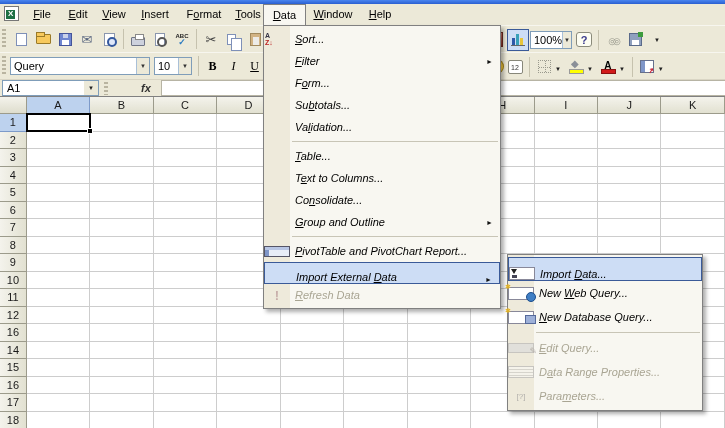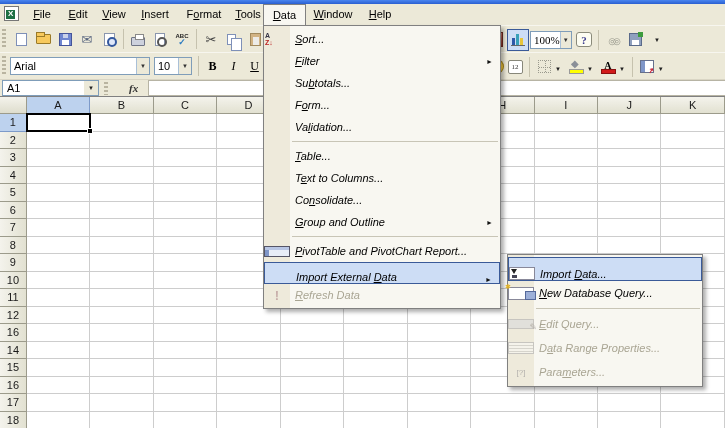--- a/index.html
+++ b/index.html
@@ -64,21 +64,21 @@
   .combo { display:flex; align-items:center; height:18px; background:#fff; border:1px solid #7f9db9; padding-left:3px; }
   .zoomcombo { width:42px; margin:0 1px; }
   .cmbarr { width:13px; height:16px; margin-left:auto; background:var(--toolbar-bg); border-left:1px solid #a9c0d8; display:flex; align-items:center; justify-content:center; }
   .cmbarr::before { content:"▼"; font-size:6px; color:#333; }
   .ic-help { width:16px; height:15px; background:#fdfdf2; border:1px solid #8a8a7a; border-radius:3px; text-align:center; font-weight:bold; color:#3a3a8c; line-height:14px; }
   .ic-circles::before { content:"◎◎"; font-size:9px; letter-spacing:-3px; color:#9a9a8e; }
   .ic-floppy2 { width:13px; height:13px; background:#8fa0be; border:1px solid #5a6a8a; }
   .ic-floppy2::before { content:""; position:absolute; left:2px; bottom:0; width:7px; height:5px; background:#fff; }
   .ic-floppy2::after { content:""; position:absolute; right:-2px; top:-2px; width:5px; height:5px; background:#3d9b3d; }
   .morearr::before { content:"▼"; font-size:6px; color:#222; }
-  .tb1-right, .tb2-right { position:absolute; left:496px; top:0; height:27px; display:flex; align-items:center;font-family:Liberation Serif, serif; }
+  .tb1-right, .tb2-right { position:absolute; left:496px; top:0; height:27px; display:flex; align-items:center; }
 
   .fontcombo { width:140px; }
   .sizecombo { width:38px; margin-left:4px; }
   .fmt-btn { width:21px; height:21px; display:flex; align-items:center; justify-content:center; font-size:12px; }
   .fmt-b { font-weight:bold; font-family:"Liberation Serif",serif; }
   .fmt-i { font-style:italic; font-family:"Liberation Serif",serif; }
   .fmt-u { text-decoration:underline; font-family:"Liberation Serif",serif; }
   .ic-halfcircle { width:8px; height:15px; background:#f3c93e; border:1px solid #a8871c; border-left:none; border-radius:0 8px 8px 0; }
   .ic-calendar { width:15px; height:14px; background:#fff; border:1px solid #87877a; border-radius:2px; font-size:7px; text-align:center; line-height:13px; color:#333; }
   .ic-borders { width:13px; height:13px; border:1px dotted #9a9a8e; }
@@ -92,21 +92,21 @@
   .ic-gridarrow { width:14px; height:13px; background:#fff; border:1px solid #66708c; }
   .ic-gridarrow::before { content:""; position:absolute; left:0; top:0; width:4px; height:11px; background:#7f96c8; }
   .ic-gridarrow::after { content:"➜"; position:absolute; right:-2px; bottom:-3px; font-size:8px; color:#c23; transform:rotate(-60deg); }
 
   
   .fbar { position:relative; height:17px; display:flex; align-items:center; background:var(--toolbar-bg); border-top:1px solid #d9d5c4; }
   .namebox { display:flex; align-items:center; width:97px; height:16px; margin-left:2px; background:#fff; border:1px solid #7f9db9; padding-left:4px; }
   .nb-arrow { width:14px; height:14px; margin-left:auto; background:var(--toolbar-bg); display:flex; align-items:center; justify-content:center; }
   .nb-arrow::before { content:"▼"; font-size:6px; color:#222; }
   .fgrip { width:4px; height:13px; margin:0 5px; background:repeating-linear-gradient(180deg,#b9b4a0 0 2px,transparent 2px 4px); }
-  .fx { font-family:Liberation Serif, serif; font-style:italic; font-weight:bold; color:#333; margin-left:16px; margin-right:10px; }
+  .fx { font-family:Liberation Sans, sans-serif; font-style:italic; font-weight:bold; color:#333; margin-left:28px; margin-right:10px; }
   .fedit { flex:1; height:16px; background:#fff; border:1px solid #b7b4a4; border-right:none; }
 
   
   .grid { position:relative; height:332px; background:#fff; overflow:hidden; border-top:1px solid #808080; }
   .ghead { display:flex; height:17px; }
   .corner { width:27px; height:17px; background:linear-gradient(180deg,#f4f3ec,#deddcd); border-right:1px solid #9c9b8b; border-bottom:1px solid #9c9b8b; }
   .gc { width:64px; height:17px; line-height:16px; text-align:center; color:#1a1a1a; background:linear-gradient(180deg,#f4f3ec,#e2e1d1); border-right:1px solid #9c9b8b; border-bottom:1px solid #9c9b8b; }
   .gc.sel { background:var(--header-sel); border-right:1px solid #7d9ac9; border-bottom:1px solid #7d9ac9; }
   .grow { display:flex; height:17.5px; }
   .rowh { width:27px; line-height:17px; text-align:center; color:#1a1a1a; background:linear-gradient(90deg,#f4f3ec,#e2e1d1); border-right:1px solid #9c9b8b; border-bottom:1px solid #9c9b8b; }
@@ -231,21 +231,21 @@
       <span class="tbtn">
           <i class="ic ic-floppy2"></i>
         </span>
       <span class="tbtn morearr"></span>
     </div>
   </div>
 
   <div class="tb">
     <span class="grip"></span>
     <span class="combo fontcombo">
-      <span>Arial</span>
+      <span>Query</span>
       <span class="cmbarr"></span>
     </span>
     <span class="combo sizecombo">
       <span>10</span>
       <span class="cmbarr"></span>
     </span>
     <span class="tsep" style="margin-left:6px;"></span>
     <span class="fmt-btn fmt-b">B</span>
     <span class="fmt-btn fmt-i">I</span>
     <span class="fmt-btn fmt-u">U</span>
@@ -563,25 +563,25 @@
         <span class="mic ic ic-sort-ascending"></span>
         <span class="mlbl"><u>S</u>ort...</span>
       </div>
       <div class="mi">
         <span class="mic"></span>
         <span class="mlbl"><u>F</u>ilter</span>
         <span class="marrow">►</span>
       </div>
       <div class="mi">
         <span class="mic"></span>
+        <span class="mlbl">F<u>o</u>rm...</span>
+      </div>
+      <div class="mi">
+        <span class="mic"></span>
         <span class="mlbl">Su<u>b</u>totals...</span>
-      </div>
-      <div class="mi">
-        <span class="mic"></span>
-        <span class="mlbl">F<u>o</u>rm...</span>
       </div>
       <div class="mi">
         <span class="mic"></span>
         <span class="mlbl">Va<u>l</u>idation...</span>
       </div>
       <div class="msep"></div>
       <div class="mi">
         <span class="mic"></span>
         <span class="mlbl"><u>T</u>able...</span>
       </div>
@@ -612,20 +612,24 @@
         <span class="mic ic ic-refresh-data"></span>
         <span class="mlbl"><u>R</u>efresh Data</span>
       </div>
     </div>
   <div class="menu" id="import-submenu">
       <div class="mi sel">
         <span class="mic ic ic-import-data"></span>
         <span class="mlbl">Import <u>D</u>ata...</span>
       </div>
       <div class="mi">
+        <span class="mic ic ic-new-web-query"></span>
+        <span class="mlbl">New <u>W</u>eb Query...</span>
+      </div>
+      <div class="mi">
         <span class="mic ic ic-new-database-query"></span>
         <span class="mlbl"><u>N</u>ew Database Query...</span>
       </div>
       <div class="msep"></div>
       <div class="mi dis">
         <span class="mic ic ic-edit-query"></span>
         <span class="mlbl"><u>E</u>dit Query...</span>
       </div>
       <div class="mi dis">
         <span class="mic ic ic-data-range-properties"></span>

